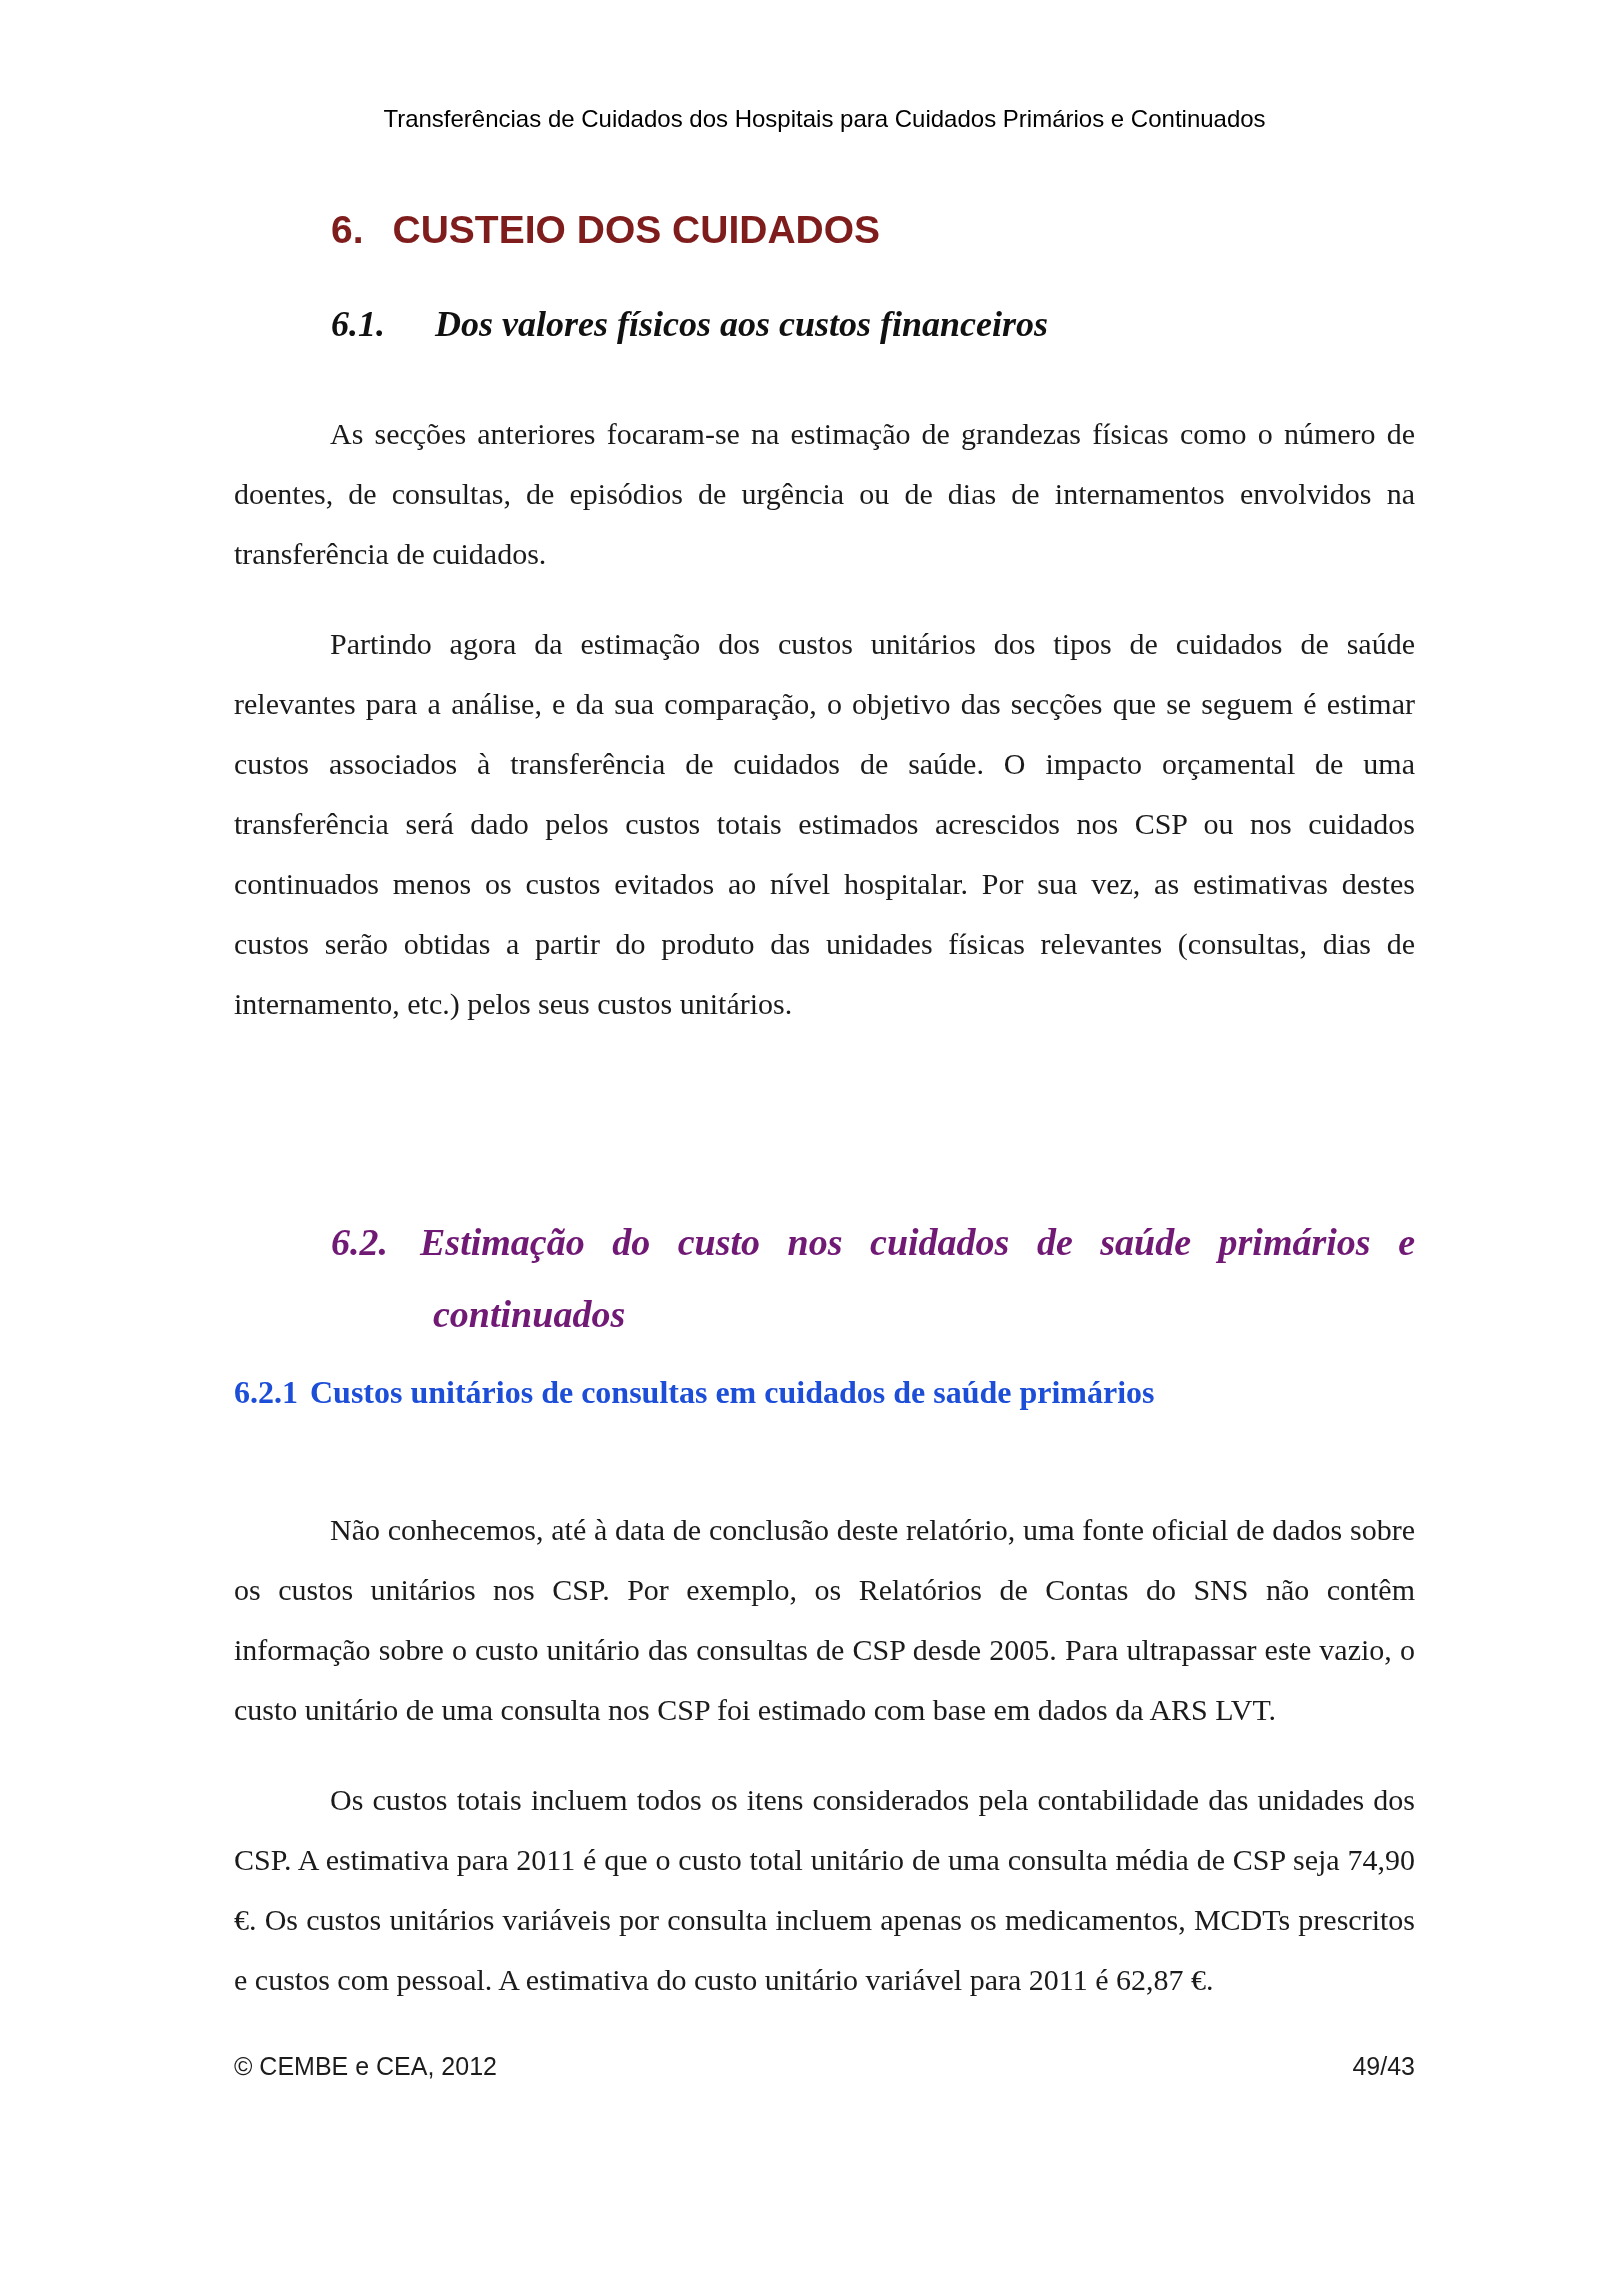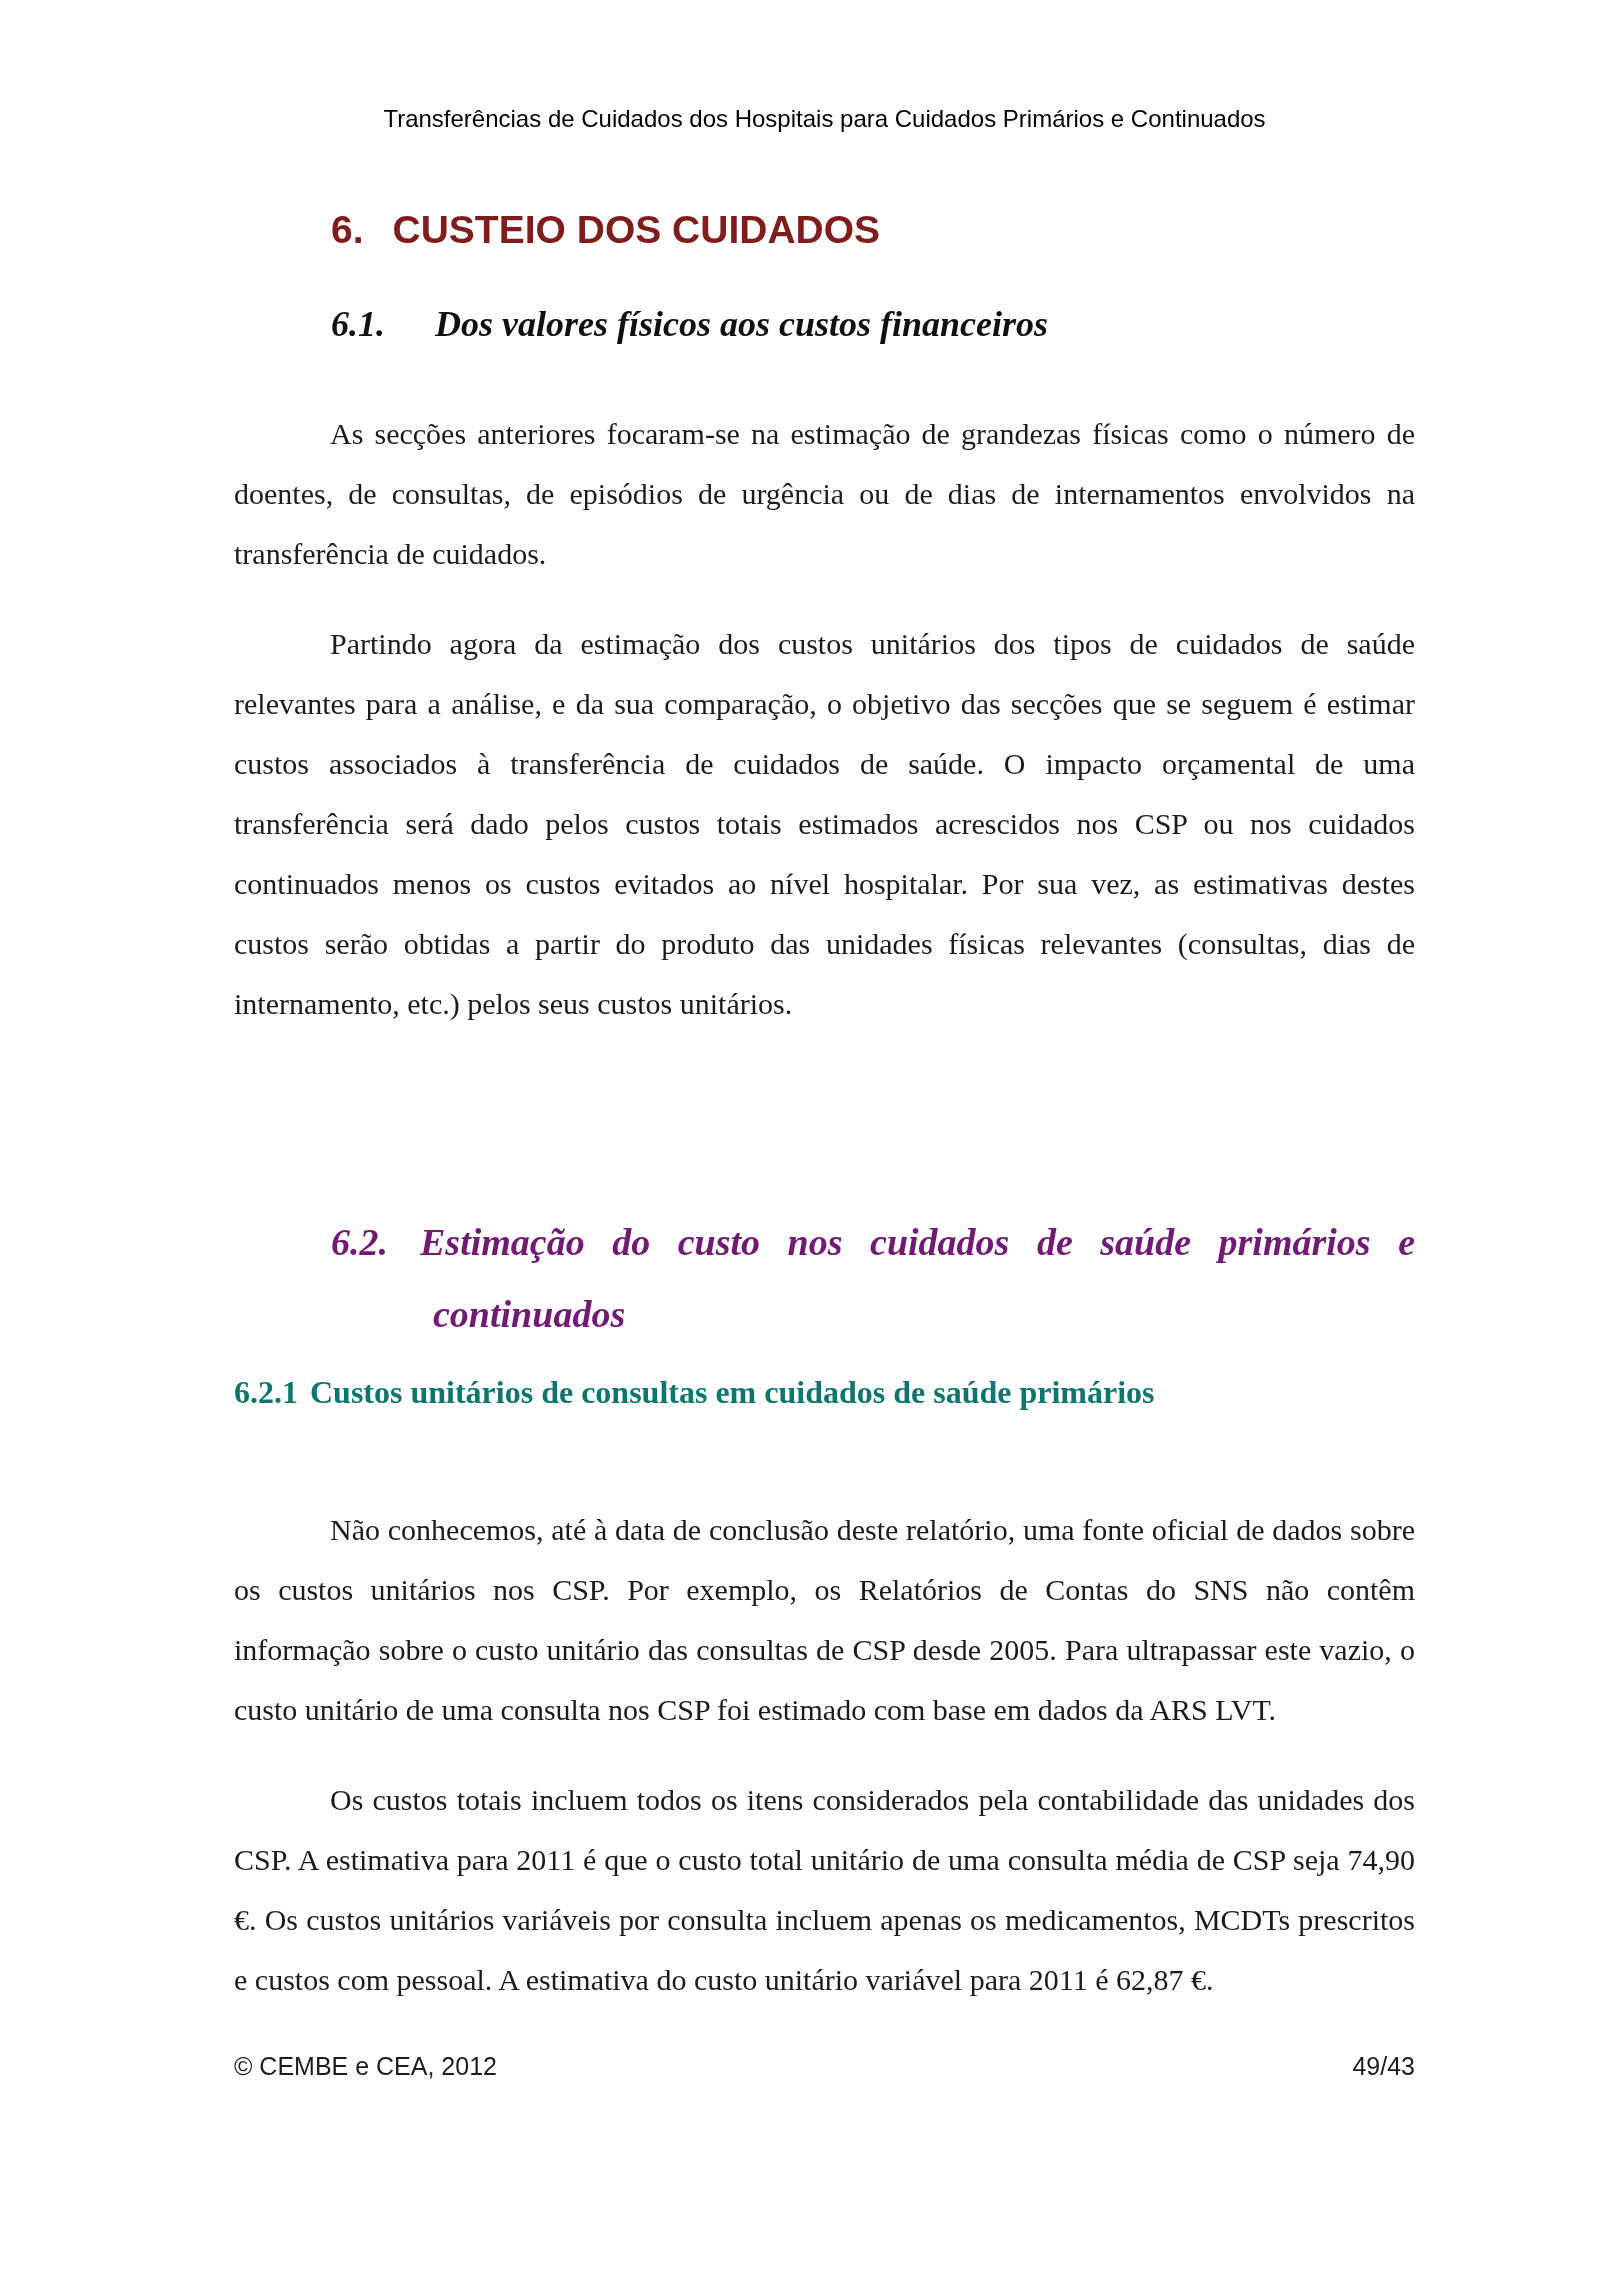--- a/index.html
+++ b/index.html
@@ -55,21 +55,21 @@
     line-height: 72px;
     color: #701a75;
   }
   .h-sub2 .num { margin-right: 32px; }
   .h-sub3 {
     margin-top: 19.6px;
     font-family: "Liberation Serif", serif;
     font-weight: bold;
     font-size: 32px;
     line-height: 45px;
-    color: #0f766e;
+    color: #1d4ed8;
   }
   .h-sub3 .num { margin-right: 12px; }
   .para {
     text-align: justify;
     text-indent: 96px;
     font-size: 30px;
     line-height: 60px;
     color: #1b1b1b;
     font-family: Liberation Serif, serif;
   }

